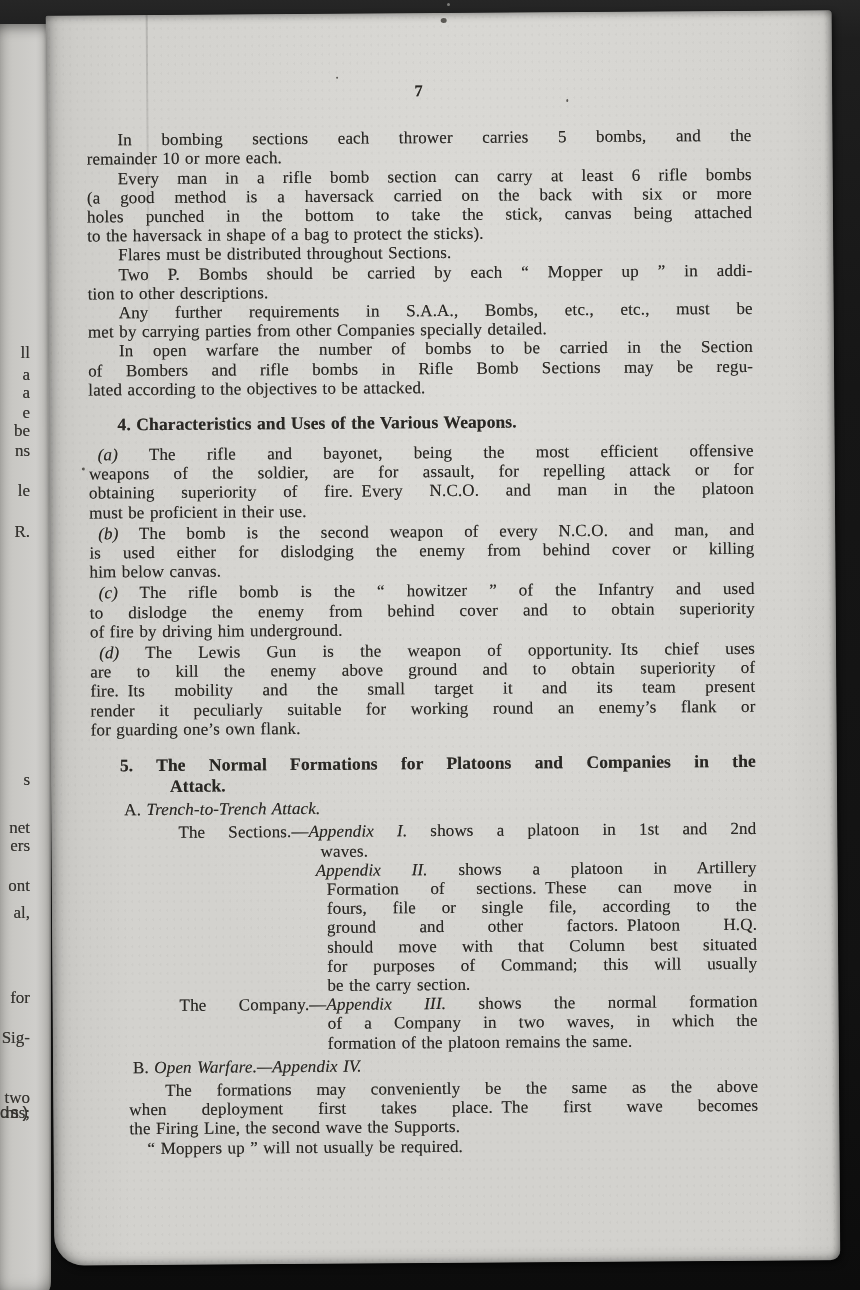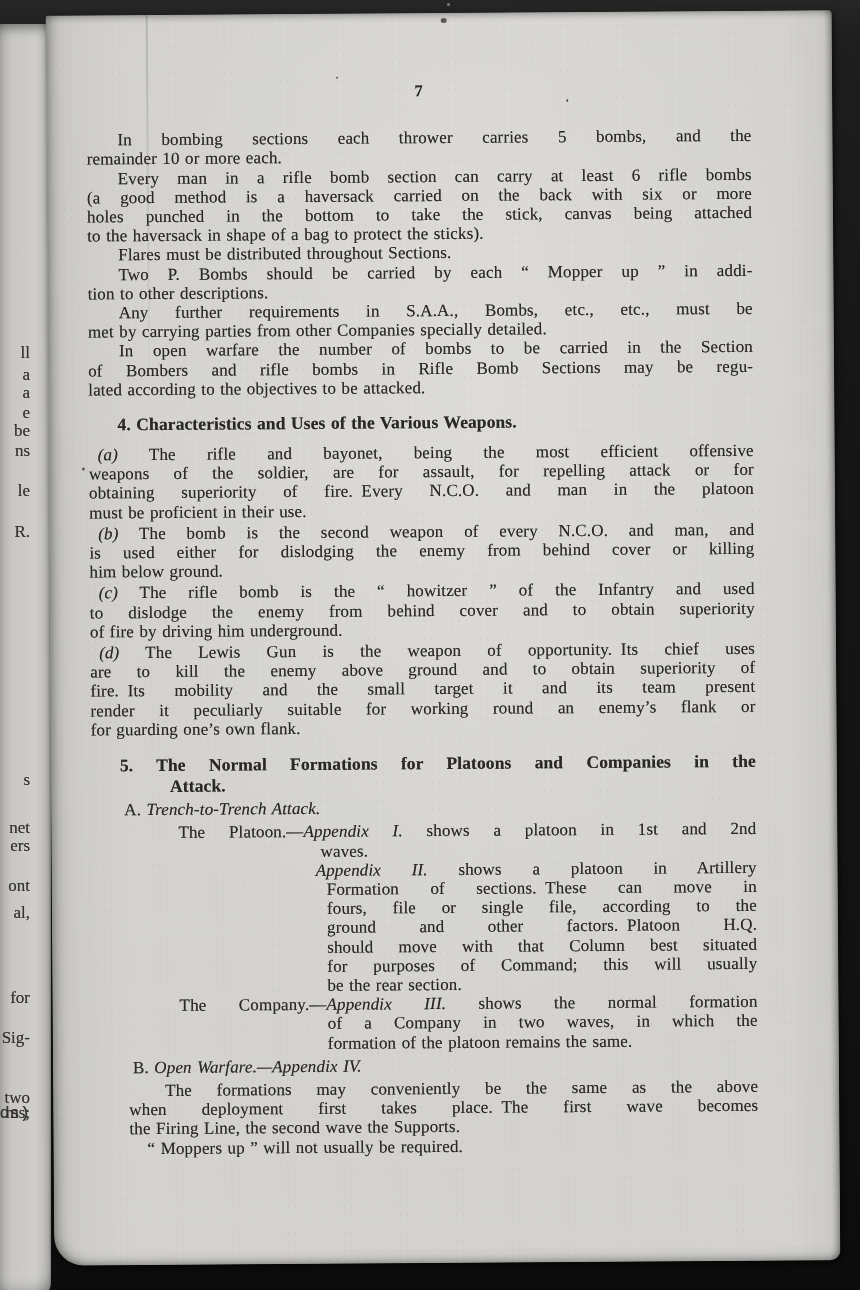--- a/index.html
+++ b/index.html
@@ -195,21 +195,21 @@
         </div>
         <div class="blk b-item">
           <div class="ln fill"><span class="it">(a)</span><span> The rifle and bayonet, being the most efficient offensive</span></div>
           <div class="ln fill"><span>weapons of the soldier, are for assault, for repelling attack or for</span></div>
           <div class="ln fill"><span>obtaining superiority of fire. Every N.C.O. and man in the platoon</span></div>
           <div class="ln"><span>must be proficient in their use.</span></div>
         </div>
         <div class="blk b-item">
           <div class="ln fill"><span class="it">(b)</span><span> The bomb is the second weapon of every N.C.O. and man, and</span></div>
           <div class="ln fill"><span>is used either for dislodging the enemy from behind cover or killing</span></div>
-          <div class="ln"><span>him below ground.</span></div>
+          <div class="ln"><span>him below canvas.</span></div>
         </div>
         <div class="blk b-item">
           <div class="ln fill"><span class="it">(c)</span><span> The rifle bomb is the “ howitzer ” of the Infantry and used</span></div>
           <div class="ln fill"><span>to dislodge the enemy from behind cover and to obtain superiority</span></div>
           <div class="ln"><span>of fire by driving him underground.</span></div>
         </div>
         <div class="blk b-item">
           <div class="ln fill"><span class="it">(d)</span><span> The Lewis Gun is the weapon of opportunity. Its chief uses</span></div>
           <div class="ln fill"><span>are to kill the enemy above ground and to obtain superiority of</span></div>
           <div class="ln fill"><span>fire. Its mobility and the small target it and its team present</span></div>
@@ -217,31 +217,31 @@
           <div class="ln"><span>for guarding one’s own flank.</span></div>
         </div>
         <div class="blk b-h5">
           <div class="ln fill"><span>5. The Normal Formations for Platoons and Companies in the</span></div>
           <div class="ln"><span>Attack.</span></div>
         </div>
         <div class="blk b-subA">
           <div class="ln"><span>A. </span><span class="it">Trench-to-Trench Attack.</span></div>
         </div>
         <div class="blk b-hangP">
-          <div class="ln fill"><span>The Platoon.—</span><span class="it">Appendix I.</span><span> shows a platoon in 1st and 2nd</span></div>
+          <div class="ln fill"><span>The Sections.—</span><span class="it">Appendix I.</span><span> shows a platoon in 1st and 2nd</span></div>
           <div class="ln"><span>waves.</span></div>
         </div>
         <div class="blk b-hangA">
           <div class="ln fill"><span class="it">Appendix II.</span><span> shows a platoon in Artillery</span></div>
           <div class="ln fill"><span>Formation of sections. These can move in</span></div>
           <div class="ln fill"><span>fours, file or single file, according to the</span></div>
           <div class="ln fill"><span>ground and other factors. Platoon H.Q.</span></div>
           <div class="ln fill"><span>should move with that Column best situated</span></div>
           <div class="ln fill"><span>for purposes of Command; this will usually</span></div>
-          <div class="ln"><span>be the rear section.</span></div>
+          <div class="ln"><span>be the carry section.</span></div>
         </div>
         <div class="blk b-hangC">
           <div class="ln fill"><span>The Company.—</span><span class="it">Appendix III.</span><span> shows the normal formation</span></div>
           <div class="ln fill"><span>of a Company in two waves, in which the</span></div>
           <div class="ln"><span>formation of the platoon remains the same.</span></div>
         </div>
         <div class="blk b-subB">
           <div class="ln"><span>B. </span><span class="it">Open Warfare.—Appendix IV.</span></div>
         </div>
         <div class="blk b-ow">

